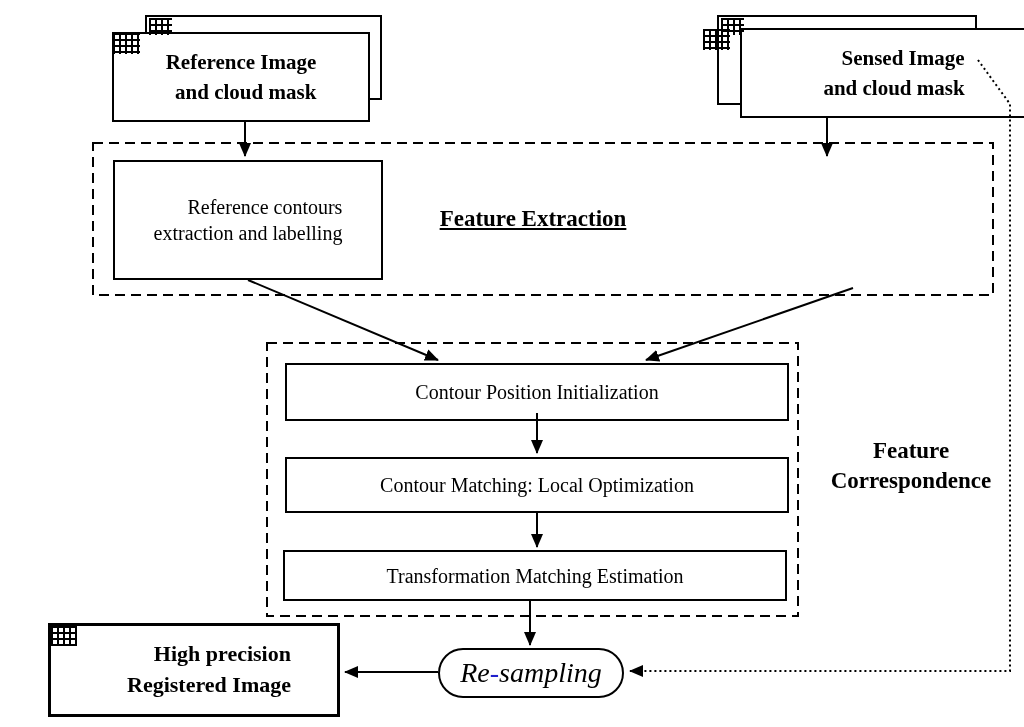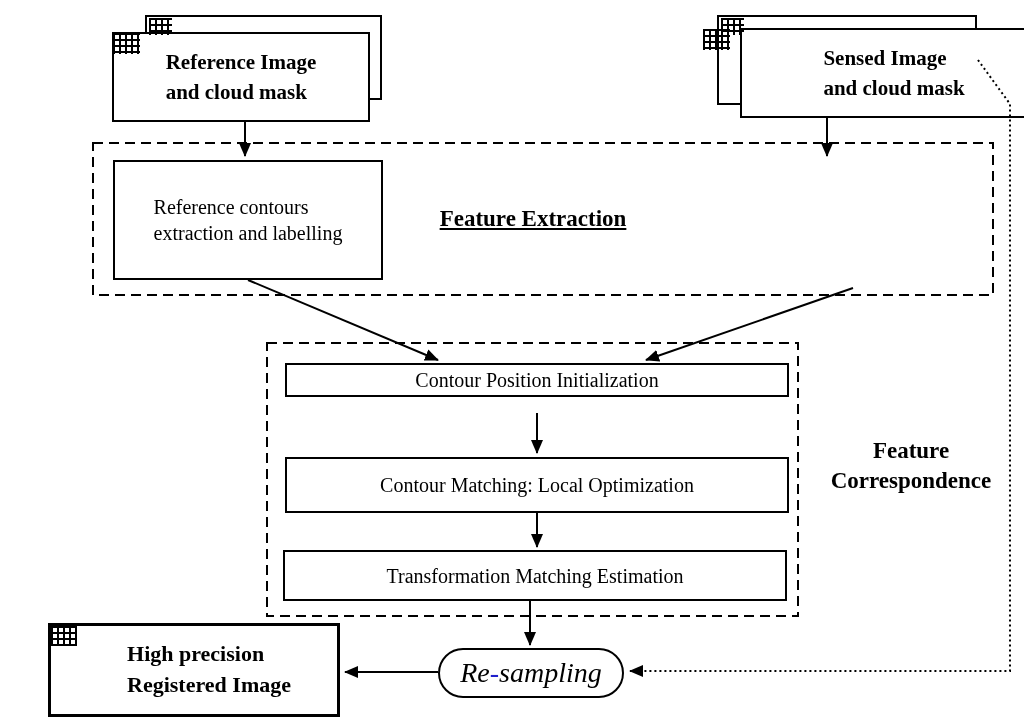--- a/index.html
+++ b/index.html
@@ -1,20 +1,20 @@
 <!DOCTYPE html>
 <html><head>
 <meta charset="utf-8">
 <style>
   html,body{margin:0;padding:0;background:#fff;}
   #page{position:relative;width:1024px;height:727px;background:#fff;overflow:hidden;
         font-family:"Liberation Serif","DejaVu Serif",serif;color:#000;}
   .node{position:absolute;background:#fff;border:2px solid #000;
         display:flex;align-items:center;justify-content:center;
-        text-align:left;box-sizing:border-box;}
+        text-align:right;box-sizing:border-box;}
   .ml{white-space:pre-line;}
   .stack-back{position:absolute;background:#fff;border:2.5px solid #000;box-sizing:border-box;}
   .stack-front{border-width:2.5px;}
   .input-label{font-weight:bold;font-size:21px;line-height:1.45;}
   .proc{font-size:20px;line-height:1.3;}
   .group-label{position:absolute;font-weight:bold;font-size:23px;line-height:1.32;
                text-align:center;white-space:pre-line;}
   .grid-icon{position:absolute;z-index:5;
     background:
       repeating-linear-gradient(to right,#000 0 2px,rgba(0,0,0,0) 2px 6px),
@@ -51,21 +51,21 @@
   <div class="group-label" style="left:398px;top:204px;width:270px;text-decoration:underline;">Feature Extraction</div>
 
   <div class="node proc ml" style="left:113px;top:160px;width:270px;height:120px;">
     <span class="ml">Reference contours
 extraction and labelling</span>
   </div>
 
   <div class="group-label" style="left:798px;top:436px;width:226px;">Feature
 Correspondence</div>
 
-  <div class="node proc" style="left:285px;top:363px;width:504px;height:34px;">
+  <div class="node proc" style="left:285px;top:363px;width:504px;height:58px;">
     <span>Contour Position Initialization</span>
   </div>
   <div class="node proc" style="left:285px;top:457px;width:504px;height:56px;">
     <span>Contour Matching: Local Optimization</span>
   </div>
   <div class="node proc" style="left:283px;top:550px;width:504px;height:51px;">
     <span>Transformation Matching Estimation</span>
   </div>
 
   <div id="resampling-oval">

